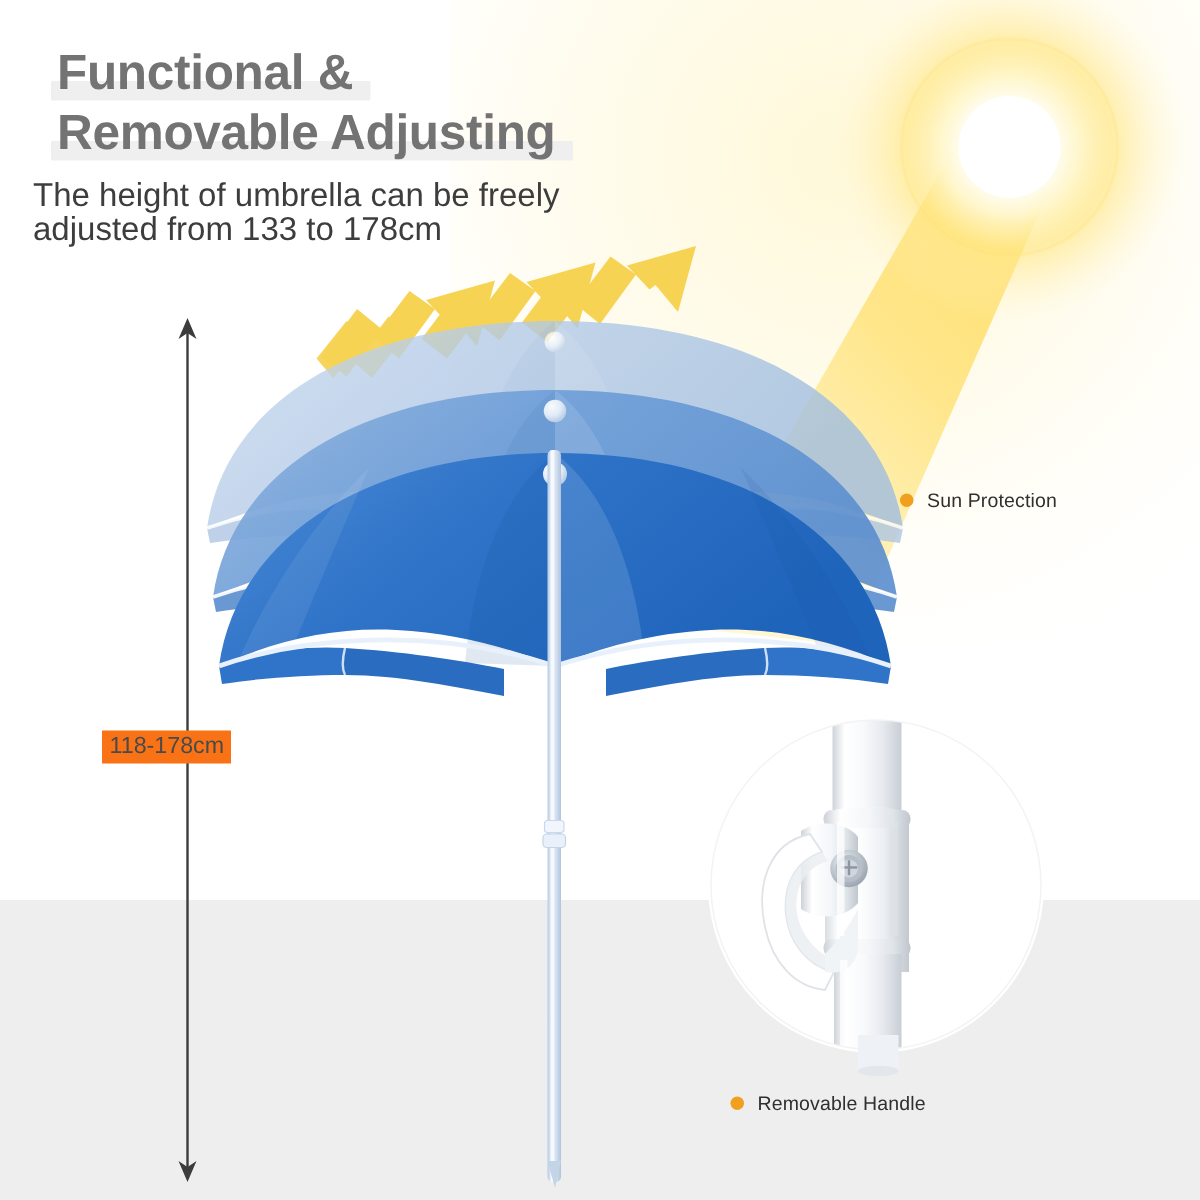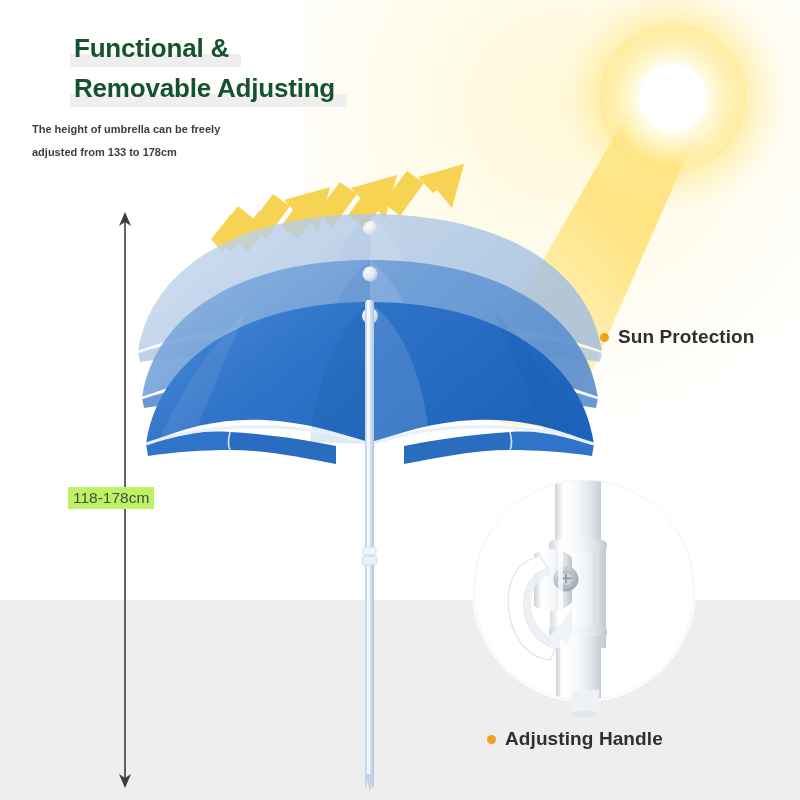--- a/index.html
+++ b/index.html
@@ -64,67 +64,66 @@
   
   .title-block {
     position: absolute;
     left: 34px;
     top: 28px;
     width: 520px;
   }
   .title-line {
     position: relative;
     display: inline-block;
-    font-size: 26px;
+    font-size: 33px;
     line-height: 40px;
     font-weight: 700;
-    color: #14532d;
+    color: #737373;
     letter-spacing: -0.2px;
     white-space: nowrap;
     padding: 0 4px;
-    margin-left: 36px;
   }
   .title-line::before {
     content: "";
     position: absolute;
     left: 0;
     right: -8px;
     bottom: 1px;
     height: 13px;
     background: #efefef;
     z-index: -1;
     border-radius: 1px;
   }
   .title-wrap { position: relative; z-index: 1; }
   .subtitle {
     position: absolute;
-    left: 32px;
+    left: 22px;
     top: 118px;
     width: 420px;
-    font-size: 11px;
+    font-size: 22px;
     line-height: 23px;
     color: #3d3d3d;
-    font-weight: 700;
+    font-weight: 400;
   }
 
   
   .dim-line {
     position: absolute;
     left: 117px;
     top: 210px;
     width: 16px;
     height: 580px;
   }
   .dim-label {
     position: absolute;
     left: 68px;
     top: 487px;
     font-size: 15.5px;
     color: #4a4a4a;
-    background: #bef264;
+    background: #f97316;
     padding: 2px 5px;
     white-space: nowrap;
   }
 
   
   .detail-circle {
     position: absolute;
     left: 472px;
     top: 478px;
     width: 224px;
@@ -139,23 +138,23 @@
     gap: 9px;
     white-space: nowrap;
   }
   .callout-dot {
     width: 9px;
     height: 9px;
     border-radius: 50%;
     flex: 0 0 auto;
   }
   .callout-text {
-    font-size: 19px;
+    font-size: 13px;
     color: #2f2f2f;
-    font-weight: 700;
+    font-weight: 400;
     letter-spacing: 0.1px;
   }
   #callout-sun { left: 600px; top: 326px; }
   #callout-handle { left: 487px; top: 728px; }
 </style>
 </head>
 <body>
 
 <div id="stage">
 
@@ -429,16 +428,16 @@
     <div>adjusted from 133 to 178cm</div>
   </div>
 
   <div class="callout" id="callout-sun">
     <span class="callout-dot" style="background:#f0a01e;"></span>
     <span class="callout-text">Sun Protection</span>
   </div>
 
   <div class="callout" id="callout-handle">
     <span class="callout-dot" style="background:#f0a01e;"></span>
-    <span class="callout-text">Adjusting Handle</span>
+    <span class="callout-text">Removable Handle</span>
   </div>
 
 </div>
 
 </body></html>

